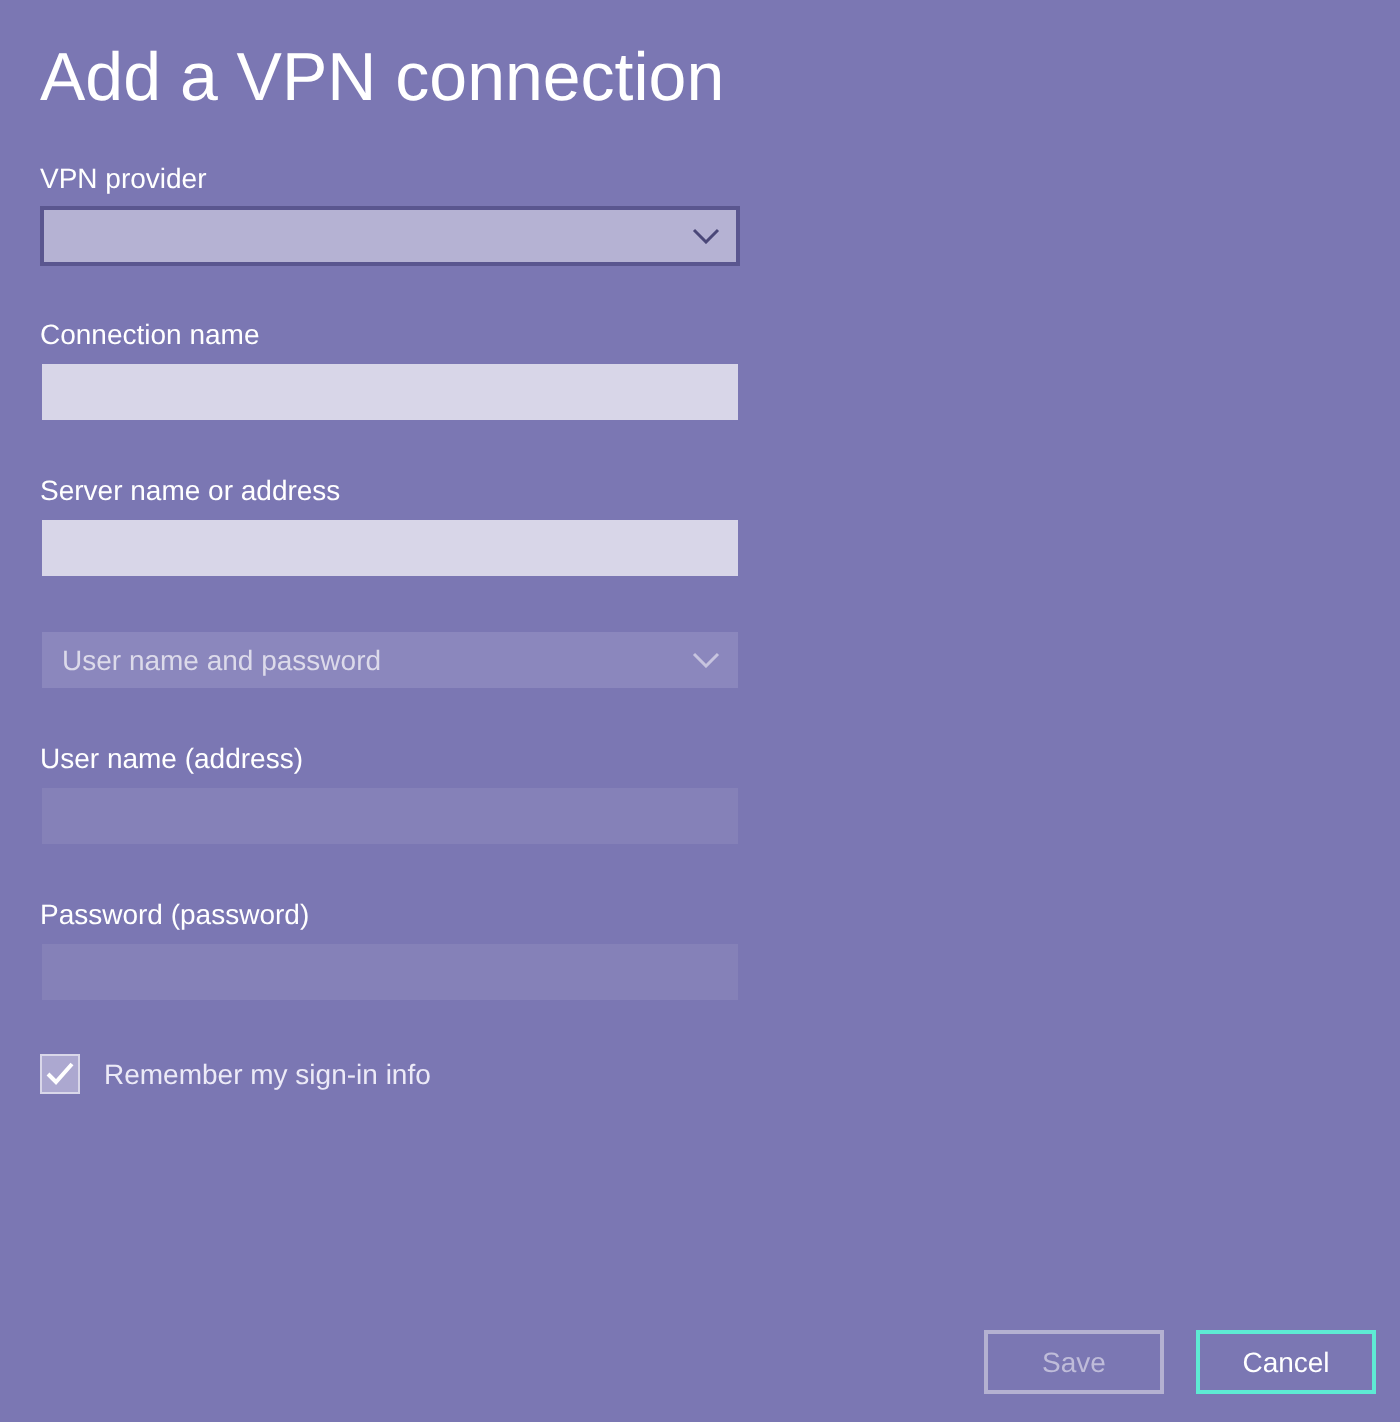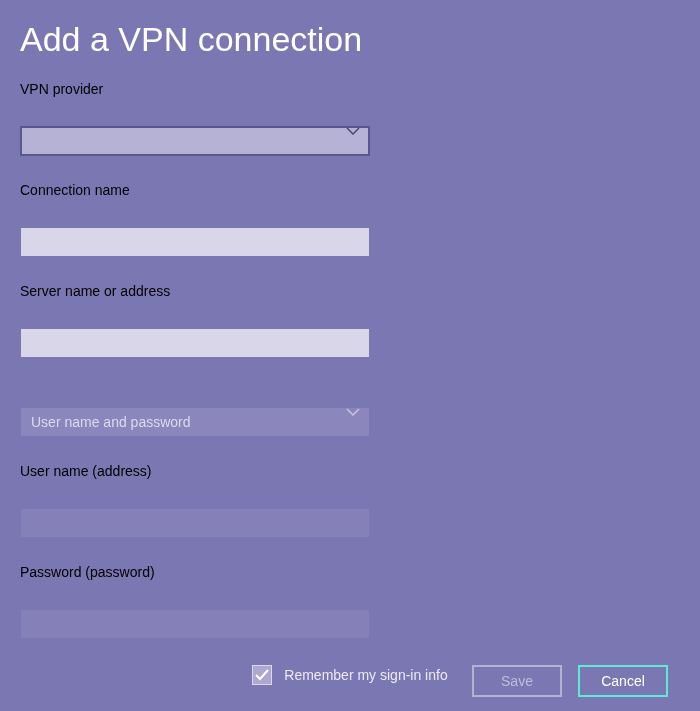--- a/index.html
+++ b/index.html
@@ -19,34 +19,33 @@
     }
     .title {
       font-size: 34px;
       font-weight: 300;
       margin-bottom: 22px;
     }
     .label {
       font-size: 14px;
       margin-bottom: 6px;
       display: block;
-      color: #000000;
+      color: #ffffff;
       font-weight: 400;
     }
     .field-group {
       margin-bottom: 26px;
     }
     .select, .text-input {
       width: 350px;
       height: 30px;
       font-size: 14px;
       padding: 4px 10px;
       outline: none;
       color: #333;
-      margin-top: 23px;
     }
     .select {
       appearance: none;
       -webkit-appearance: none;
       position: relative;
     }
     .select-wrap {
       position: relative;
       width: 350px;
     }
@@ -76,21 +75,20 @@
     .disabled-input {
       background: #8581b8;
       border: 1px solid #7b77b3;
       color: #eceaf7;
     }
     .checkbox-row {
       display: flex;
       align-items: center;
       gap: 12px;
       margin-top: 4px;
-      justify-content: center;
     }
     .checkbox {
       width: 20px;
       height: 20px;
       background: #aca8d0;
       border: 1px solid #d9d7e9;
       display: flex;
       align-items: center;
       justify-content: center;
       cursor: pointer;
@@ -98,21 +96,21 @@
     .checkbox svg {
       display: block;
     }
     .checkbox-label {
       font-size: 14px;
       color: #eceaf7;
     }
     .footer {
       position: absolute;
       bottom: 14px;
-      right: 32px;
+      right: 12px;
       display: flex;
       gap: 16px;
     }
     .btn {
       width: 90px;
       height: 32px;
       font-size: 14px;
       border: 2px solid #5eead4;
       background: transparent;
       color: #ffffff;

